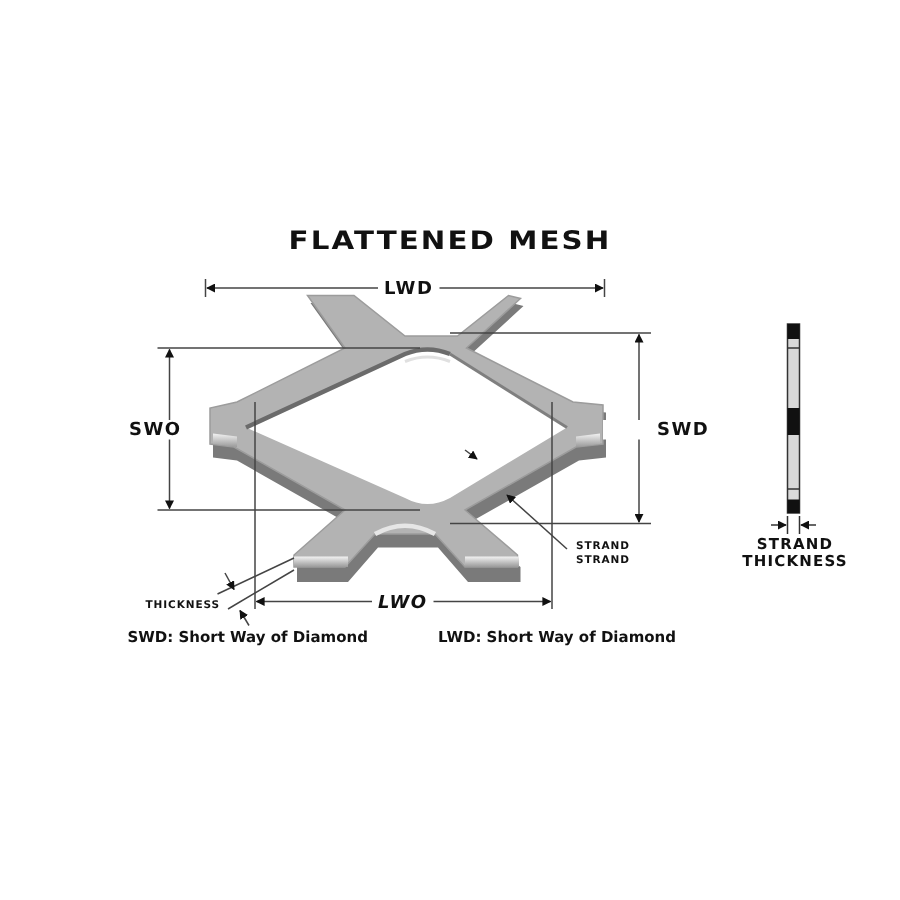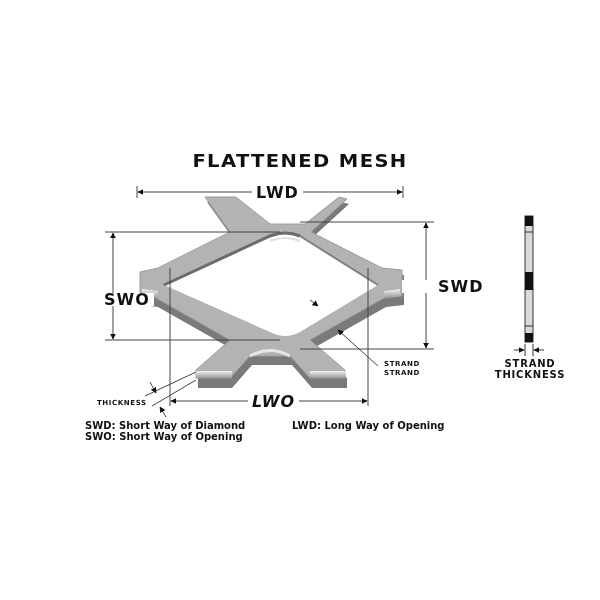--- a/index.html
+++ b/index.html
@@ -1,20 +1,20 @@
 <!DOCTYPE html>
 <html><head>
 <meta charset="utf-8">
 <style>
   html, body { margin:0; padding:0; background:#ffffff; }
   body { width:600px; height:600px; position:relative; overflow:hidden;
          font-family: "DejaVu Sans", "Liberation Sans", sans-serif; color:#111; }
   .title { position:absolute; left:0; width:600px; top:151px; text-align:center;
            font-size:17px; font-weight:bold; letter-spacing:1.2px; transform:scaleX(1.15); transform-origin:300px 0; }
-  .lbl { position:absolute; font-weight:bold; font-size:16px; letter-spacing:1px; background:#fff; padding:0 4px; line-height:13px; }
+  .lbl { position:absolute; font-weight:bold; font-size:12px; letter-spacing:1px; background:#fff; padding:0 4px; line-height:13px; }
   .small { position:absolute; font-weight:bold; font-size:7px; letter-spacing:0.6px; line-height:9px; text-align:center; }
   .st { position:absolute; font-weight:bold; font-size:10px; letter-spacing:0.8px; line-height:11px; text-align:center; }
   .legend { position:absolute; font-weight:bold; font-size:10px; line-height:11px; white-space:nowrap; }
   svg { position:absolute; left:0; top:0; }
 </style>
 </head>
 <body>
 
 <svg width="600" height="600" viewBox="0 0 600 600">
   <defs>
@@ -88,34 +88,33 @@
     <line x1="533" y1="344" x2="533" y2="356" stroke="#333"></line>
     <line x1="514" y1="350" x2="524" y2="350" stroke="#333" marker-end="url(#arr)"></line>
     <line x1="544" y1="350" x2="534" y2="350" stroke="#333" marker-end="url(#arr)"></line>
   </g>
 </svg>
 
 <div class="title">FLATTENED MESH</div>
 
 <div class="lbl" style="left:252px; top:186px;">LWD</div>
 <div class="lbl" style="left:248px; top:395px;font-style:italic;">LWO</div>
-<div class="lbl" style="left:100px; top:280px;margin-top:13px;">SWO</div>
+<div class="lbl" style="left:82px; top:280px;">SWO</div>
 <div class="lbl" style="left:402px; top:280px;padding-left:36px;">SWD</div>
 
 <div class="small" style="left:97px; top:399px;">THICKNESS</div>
 
 <div class="small" style="left:377px; top:360px; width:50px;">
   <div>STRAND</div>
   <div>STRAND</div>
 </div>
 
 <div class="st" style="left:484px; top:358px; width:92px;">
   <div>STRAND</div>
   <div>THICKNESS</div>
 </div>
 
 <div class="legend" style="left:85px; top:420px;">
   <div>SWD: Short Way of Diamond</div>
-  <div>SWO: Short Way of Opening</div>
 </div>
 <div class="legend" style="left:292px; top:420px;">
-  <div>LWD: Long Way of Opening</div>
+  <div>LWD: Short Way of Diamond</div>
 </div>
 
 </body></html>

